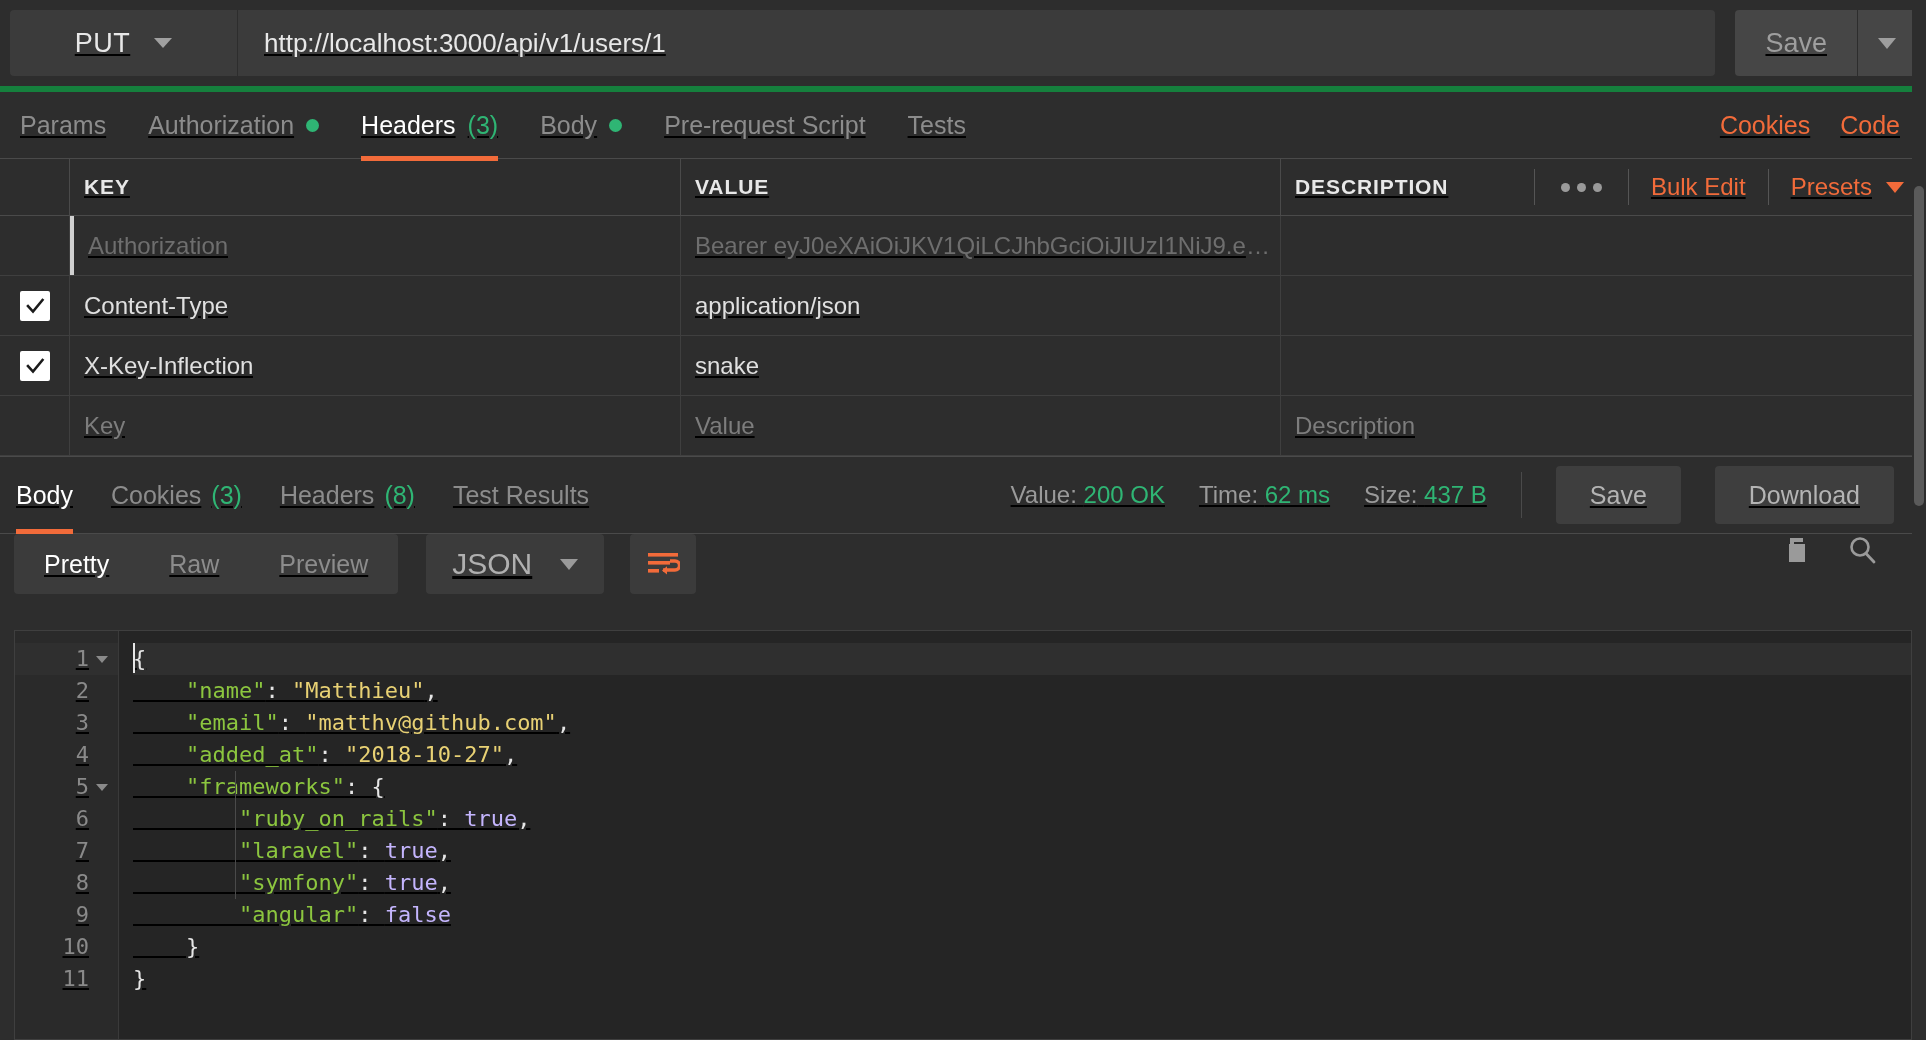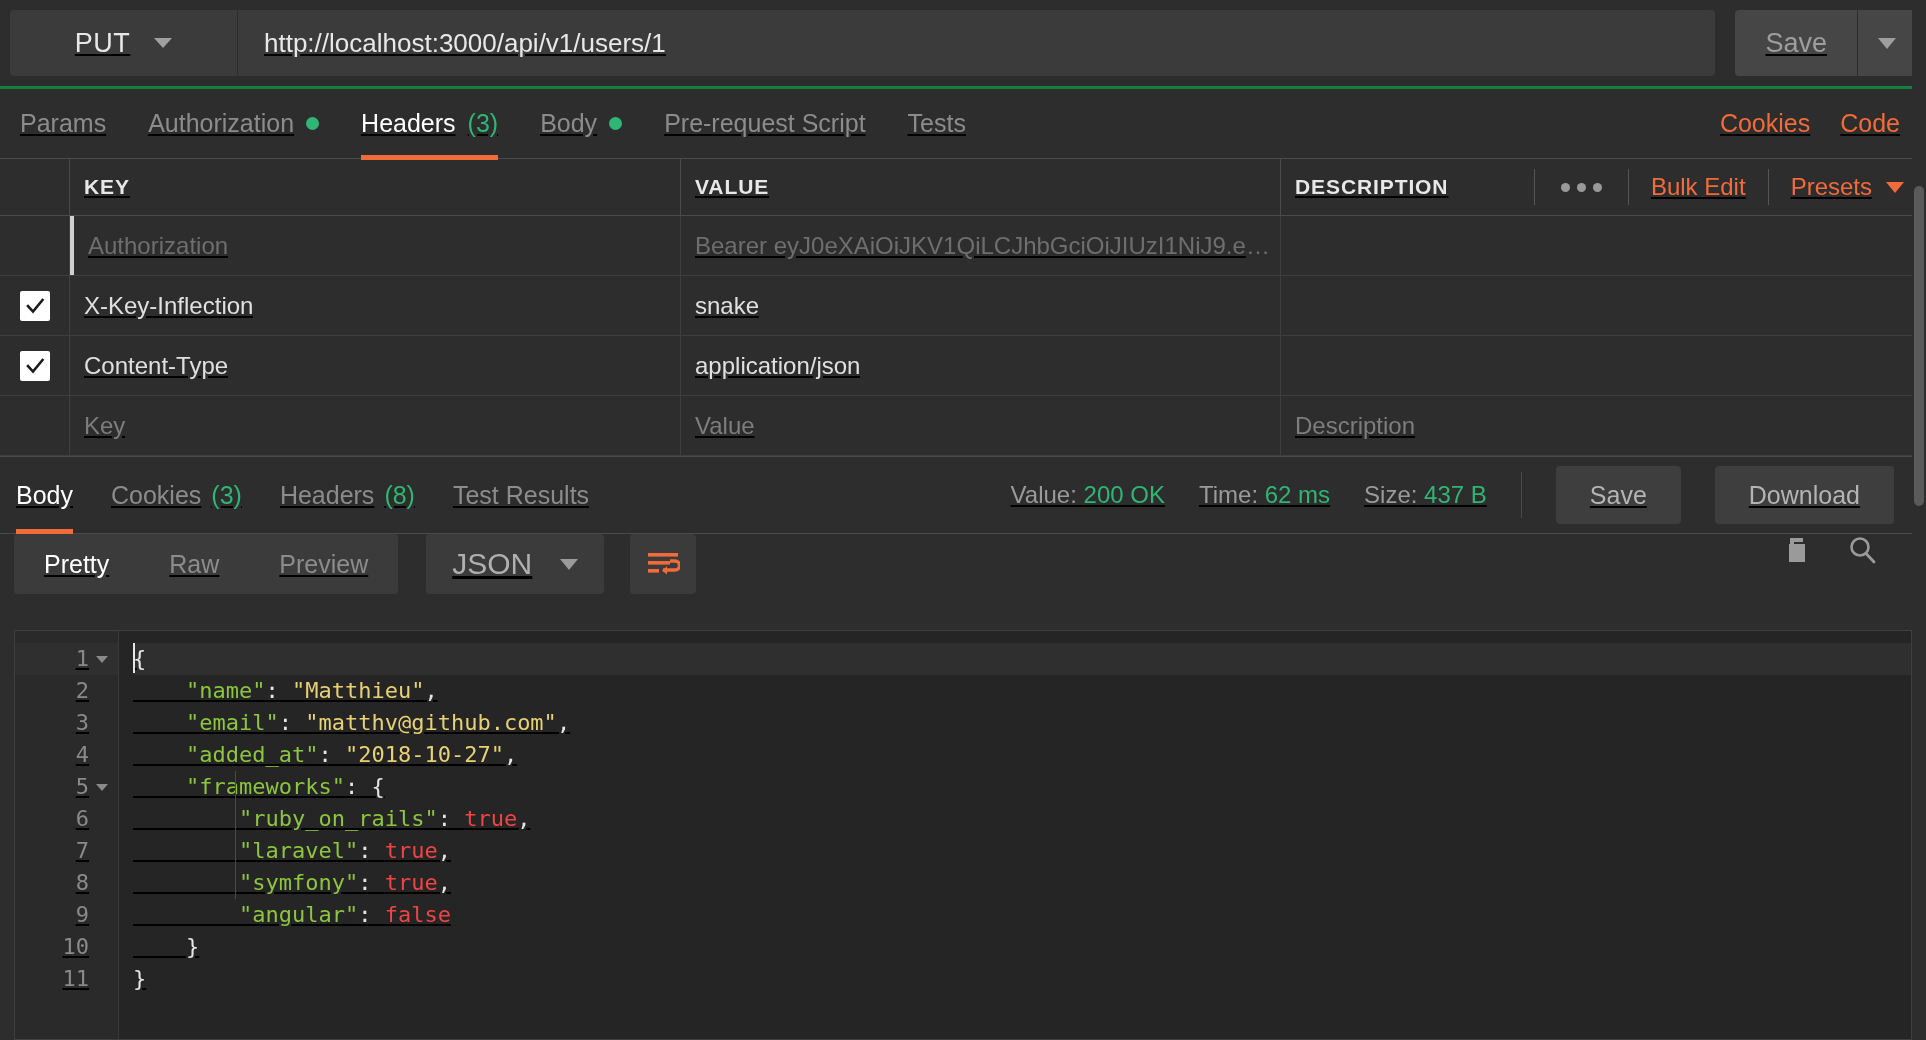--- a/index.html
+++ b/index.html
@@ -122,21 +122,21 @@
     border-top: 11px solid #9e9e9e;
     display: block;
   }
 
   
   .req-tabs {
     height: 72px;
     display: flex;
     align-items: center;
     padding: 0 20px;
-    border-top: 3px solid #15803d;
+    border-top: 6px solid #15803d;
     position: relative;
     flex: 0 0 72px;
   }
   .tab {
     color: #8c8c8c;
     font-size: 25px;
     margin-right: 42px;
     display: flex;
     align-items: center;
     gap: 12px;
@@ -377,21 +377,21 @@
   }
   .code .cl {
     height: 32px;
     line-height: 32px;
     white-space: pre;
     color: #e6e6e6;
   }
   .code .cl.first { background: #2f2f2f; }
   .k { color: #8cc63f; }
   .s { color: #e8d174; }
-  .b { color: #ef4444; }
+  .b { color: #c4b5fd; }
   .p { color: #e6e6e6; }
   .indent-guide {
     position: absolute;
     left: 116px;
     top: 140px;
     width: 1px;
     height: 128px;
     background: #4a4a4a;
   }
   .cursor {
@@ -519,43 +519,43 @@
 
     <div class="trow">
       <div class="cell-check">
         <div class="chk">
           <svg width="22" height="22" viewBox="0 0 22 22">
             <path d="M4 11 L9 16.5 L18.5 5" stroke="#1b1b1b" stroke-width="2.6" fill="none" stroke-linecap="square"></path>
           </svg>
         </div>
       </div>
       <div class="cell-key">
-        <span class="cellText">X-Key-Inflection</span>
+        <span class="cellText">Content-Type</span>
       </div>
       <div class="cell-value">
-        <span class="cellText">snake</span>
+        <span class="cellText">application/json</span>
       </div>
       <div class="cell-desc">
         <span class="cellText"></span>
       </div>
     </div>
 
     <div class="trow">
       <div class="cell-check">
         <div class="chk">
           <svg width="22" height="22" viewBox="0 0 22 22">
             <path d="M4 11 L9 16.5 L18.5 5" stroke="#1b1b1b" stroke-width="2.6" fill="none" stroke-linecap="square"></path>
           </svg>
         </div>
       </div>
       <div class="cell-key">
-        <span class="cellText">Content-Type</span>
+        <span class="cellText">X-Key-Inflection</span>
       </div>
       <div class="cell-value">
-        <span class="cellText">application/json</span>
+        <span class="cellText">snake</span>
       </div>
       <div class="cell-desc">
         <span class="cellText"></span>
       </div>
     </div>
 
     <div class="trow">
       <div class="cell-check">
         <div class="chk empty"></div>
       </div>

